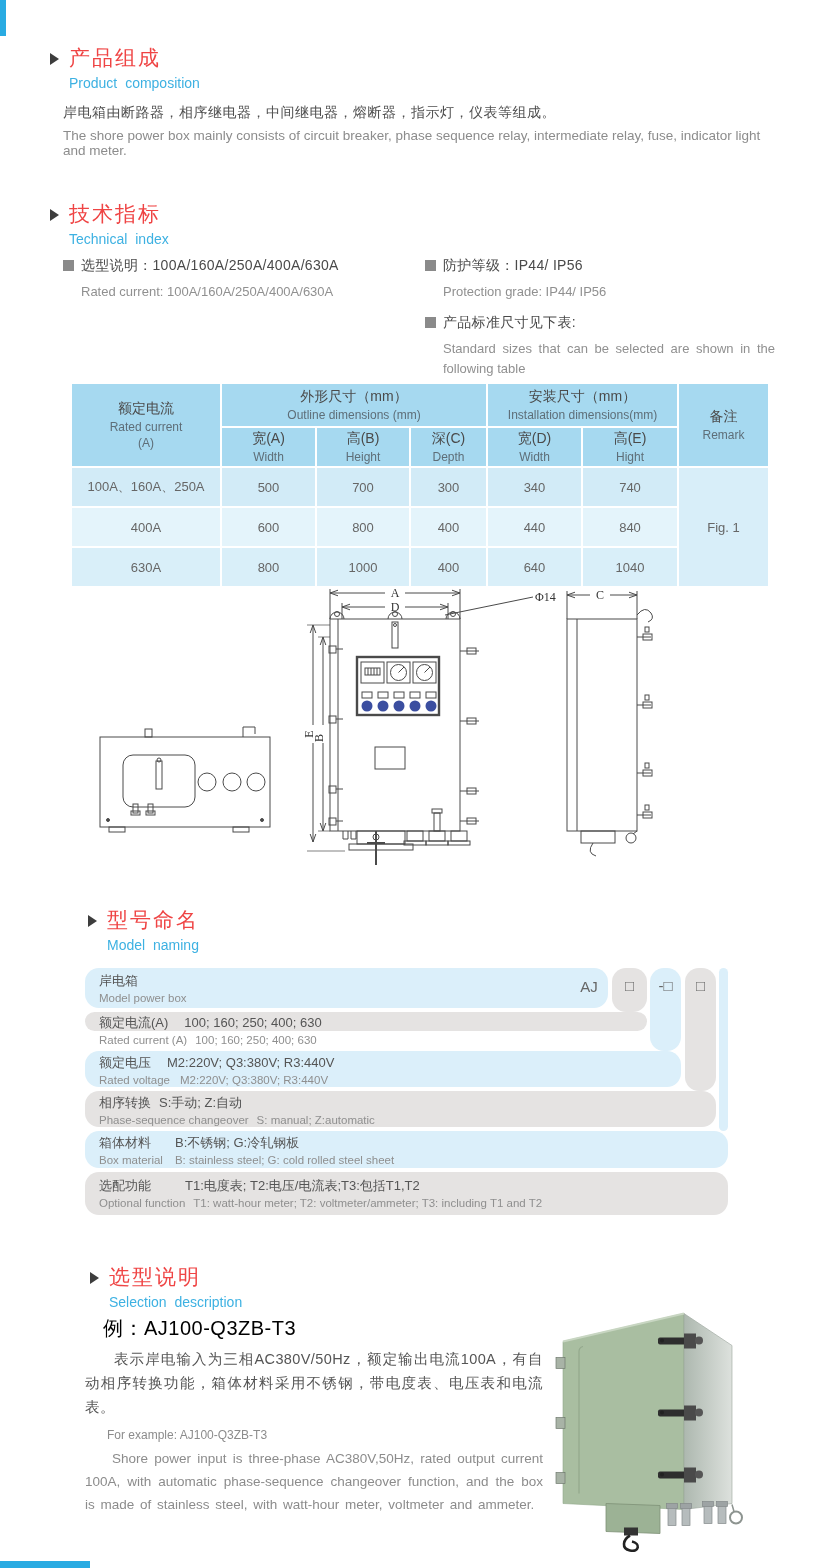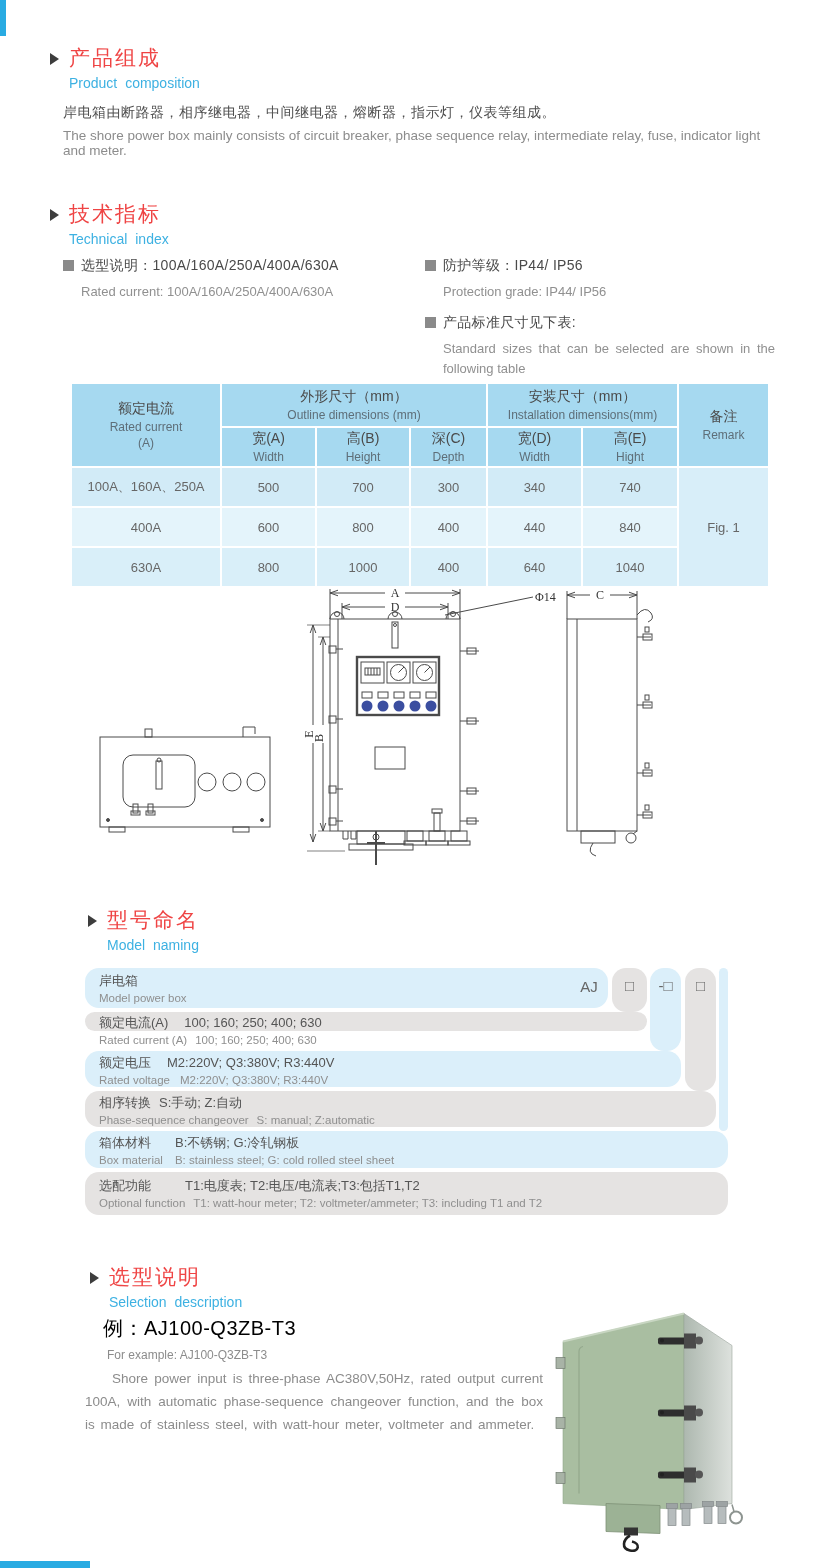--- a/index.html
+++ b/index.html
@@ -394,20 +394,21 @@
   <div class="sec-head" style="left:90px;top:1263px;">
     <div class="head-main">
       <span class="tri"></span>
       <span class="h-zh">选型说明</span>
     </div>
     <div class="h-en">Selection description</div>
   </div>
 
   <div class="sel-text">
     <p class="sel-example-zh">例：AJ100-Q3ZB-T3</p>
+    <p class="sel-para-zh">表示岸电输入为三相AC380V/50Hz，额定输出电流100A，有自动相序转换功能，箱体材料采用不锈钢，带电度表、电压表和电流表。</p>
     <p class="sel-example-en">For example: AJ100-Q3ZB-T3</p>
     <p class="sel-para-en">Shore power input is three-phase AC380V,50Hz, rated output current 100A, with automatic phase-sequence changeover function, and the box is made of stainless steel, with watt-hour meter, voltmeter and ammeter.</p>
   </div>
 
   <svg class="photo-svg" width="250" height="265" viewBox="0 0 250 262">
     <defs>
       <linearGradient id="gradSide" x1="0" y1="0" x2="1" y2="0">
         <stop offset="0" stop-color="#adb8af"></stop>
         <stop offset="1" stop-color="#dde1dd"></stop>
       </linearGradient>

